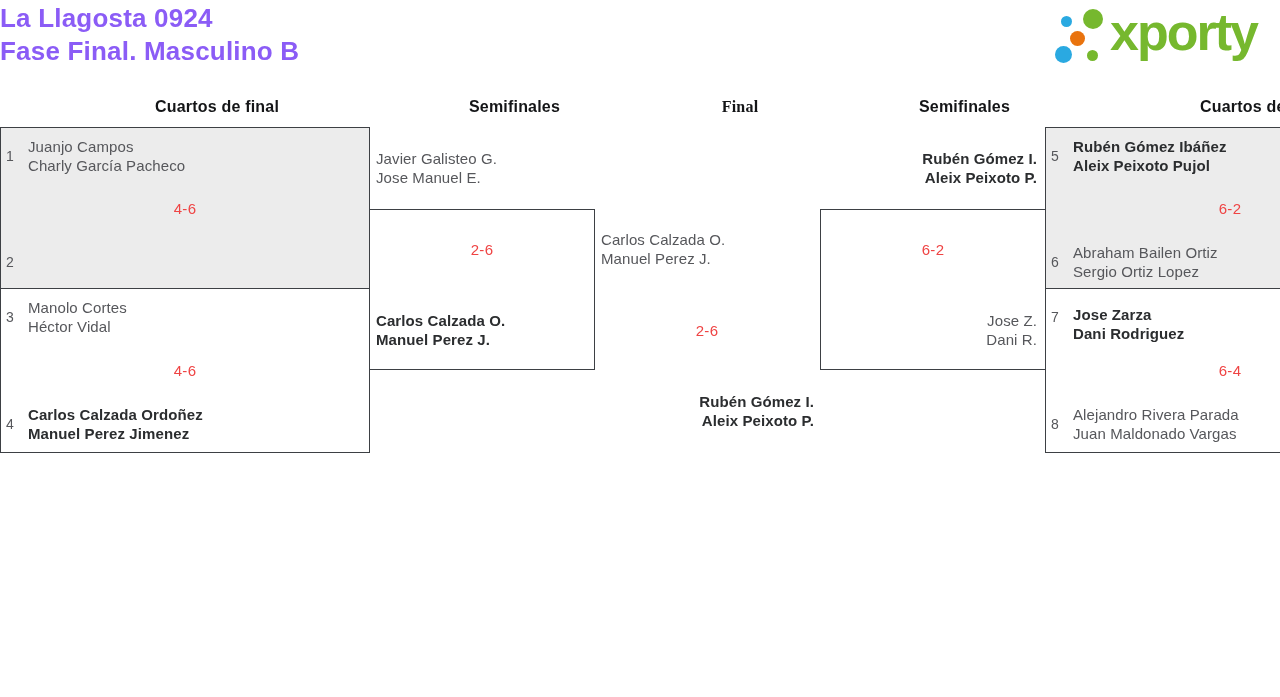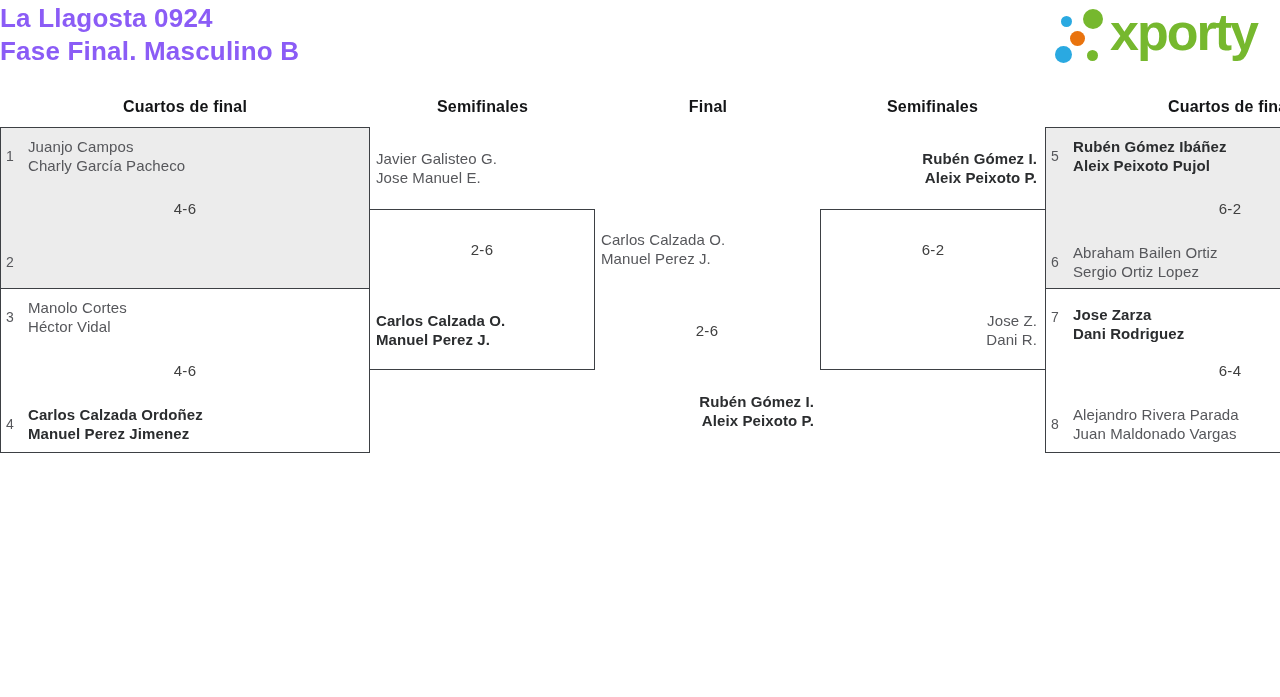--- a/index.html
+++ b/index.html
@@ -7,32 +7,32 @@
     width:1280px; height:697px; overflow:hidden; background:#ffffff;
     font-family:"Liberation Sans","DejaVu Sans",sans-serif;
     color:#2b2d2f;
   }
   #stage { position:relative; width:1280px; height:697px; }
 
   .page-title { position:absolute; left:0; top:2px; font-size:26px; line-height:33px;
                 font-weight:700; color:#8b5cf6; letter-spacing:0.2px; white-space:nowrap; }
 
   .round-header { position:absolute; top:98px; height:20px; font-size:16px; font-weight:700;
-                  color:#141517; text-align:center; letter-spacing:0.2px; }
+                  color:#141517; text-align:center; letter-spacing:0.2px;padding-left:32px; }
 
   .box { position:absolute; border:1px solid #3d4044; background:#ffffff; box-sizing:border-box; }
   .box.shaded { background:#ececec; }
 
   .team { position:absolute; font-size:15px; line-height:19px; color:#56575b;
           letter-spacing:0.1px; white-space:nowrap; }
   .team.winner { color:#2b2d2f; font-weight:700; }
   .team.ralign { text-align:right; }
   .team span { display:block; }
 
-  .score { position:absolute; font-size:15px; line-height:18px; color:#404040;
+  .score { position:absolute; font-size:15px; line-height:18px; color:#ef4444;
            text-align:center; letter-spacing:0.3px; }
 
   .seed { position:absolute; width:16px; font-size:14px; line-height:18px;
           color:#56575b; text-align:center; }
 
   
   .logo { position:absolute; left:1045px; top:4px; width:235px; height:72px; cursor:pointer;text-decoration:underline; }
   .dot { position:absolute; border-radius:50%; }
   .logo-text { position:absolute; left:65px; top:-4px; font-size:52px; line-height:64px;
                font-weight:700; color:#76b82e; letter-spacing:-2px; }
@@ -51,21 +51,21 @@
     <span class="dot" style="left:16px; top:12px; width:11px; height:11px; background:#2aa9e1;"></span>
     <span class="dot" style="left:38px; top:5px; width:20px; height:20px; background:#76b82e;"></span>
     <span class="dot" style="left:25px; top:27px; width:15px; height:15px; background:#e9730e;"></span>
     <span class="dot" style="left:10px; top:42px; width:17px; height:17px; background:#2aa9e1;"></span>
     <span class="dot" style="left:42px; top:46px; width:11px; height:11px; background:#76b82e;"></span>
     <span class="logo-text">xporty</span>
   </div>
 
   <div class="round-header" style="left:0; width:370px;">Cuartos de final</div>
   <div class="round-header" style="left:370px; width:225px;">Semifinales</div>
-  <div class="round-header" style="left:595px; width:226px;">Final</div>
+  <div class="round-header" style="left:595px; width:226px;font-family:Liberation Serif, serif;">Final</div>
   <div class="round-header" style="left:820px; width:225px;">Semifinales</div>
   <div class="round-header" style="left:1045px; width:370px;">Cuartos de final</div>
 
   <div class="box shaded" style="left:0; top:127px; width:370px; height:162px;"></div>
   <div class="box" style="left:0; top:288px; width:370px; height:165px;"></div>
   <div class="box" style="left:369px; top:209px; width:226px; height:161px;"></div>
   <div class="box" style="left:820px; top:209px; width:226px; height:161px;"></div>
   <div class="box shaded" style="left:1045px; top:127px; width:370px; height:162px;"></div>
   <div class="box" style="left:1045px; top:288px; width:370px; height:165px;"></div>
 

